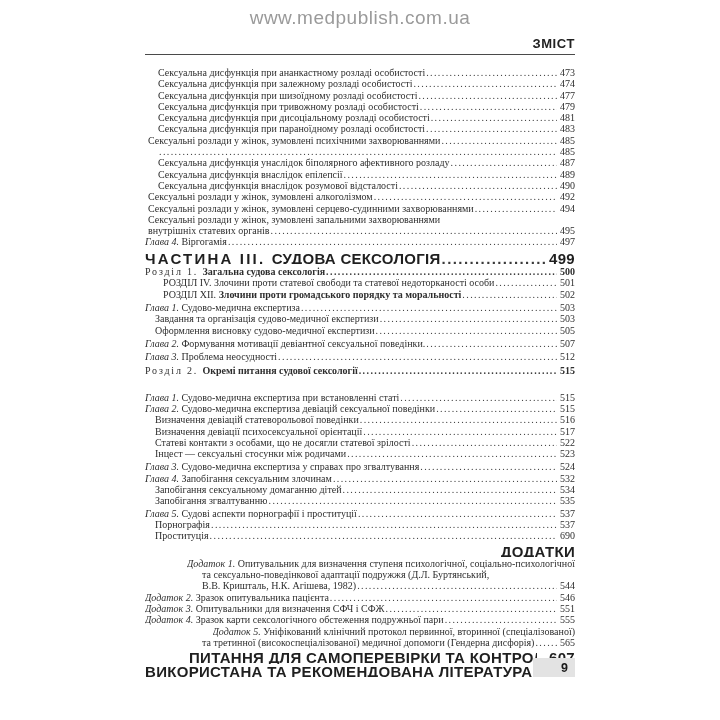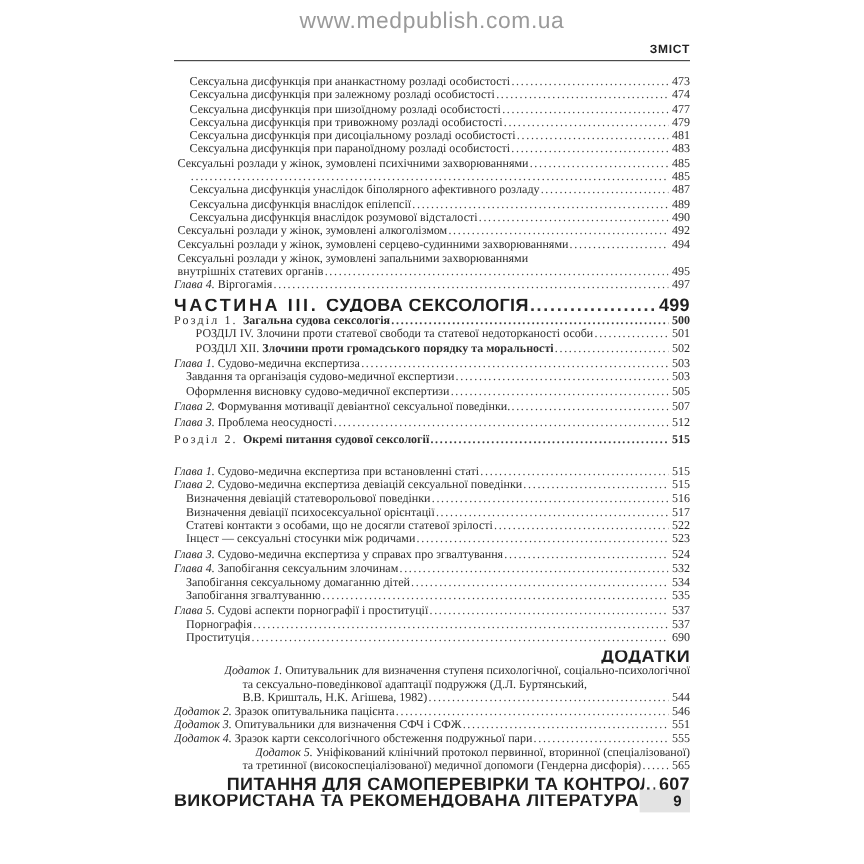--- a/index.html
+++ b/index.html
@@ -7,21 +7,21 @@
     width:720px;height:720px;position:relative;background:#ffffff;
     font-family:"Liberation Serif",serif;color:#2e2e2e;overflow:hidden;
   }
   .site-header{
     position:absolute;top:7px;left:0;width:720px;text-align:center;
     font-family:"Liberation Sans",sans-serif;font-size:19px;letter-spacing:.5px;color:#9a9a9a;
   }
   .content{position:absolute;left:145px;top:36px;width:430px;}
   .toc-head{
     text-align:right;font-family:"Liberation Sans",sans-serif;font-weight:700;
-    font-size:10px;letter-spacing:.6px;color:#222;padding-bottom:3px;
+    font-size:13px;letter-spacing:.6px;color:#222;padding-bottom:3px;
   }
   .rule{border-bottom:1.6px solid #4a4a4a;}
   .toc-list{margin-top:12px;}
   .row{display:flex;align-items:baseline;font-size:10px;line-height:11.3px;white-space:nowrap;}
   .row .title{flex:0 1 auto;overflow:hidden;}
   .dots{flex:1 1 8px;min-width:8px;overflow:hidden;white-space:nowrap;letter-spacing:1.4px;margin:0 2px 0 1px;color:#3a3a3a;}
   .page{flex:0 0 auto;margin-left:1px;}
   .ind0{padding-left:0;justify-content:flex-end;} .ind1{padding-left:3px;} .ind2{padding-left:10px;}
   .ind3{padding-left:13px;} .ind4{padding-left:18px;text-align:right;} .ind5{padding-left:57px;}
   .sans{font-family:"Liberation Sans",sans-serif;font-weight:700;font-size:15px;letter-spacing:.3px;color:#1f1f1f;}

